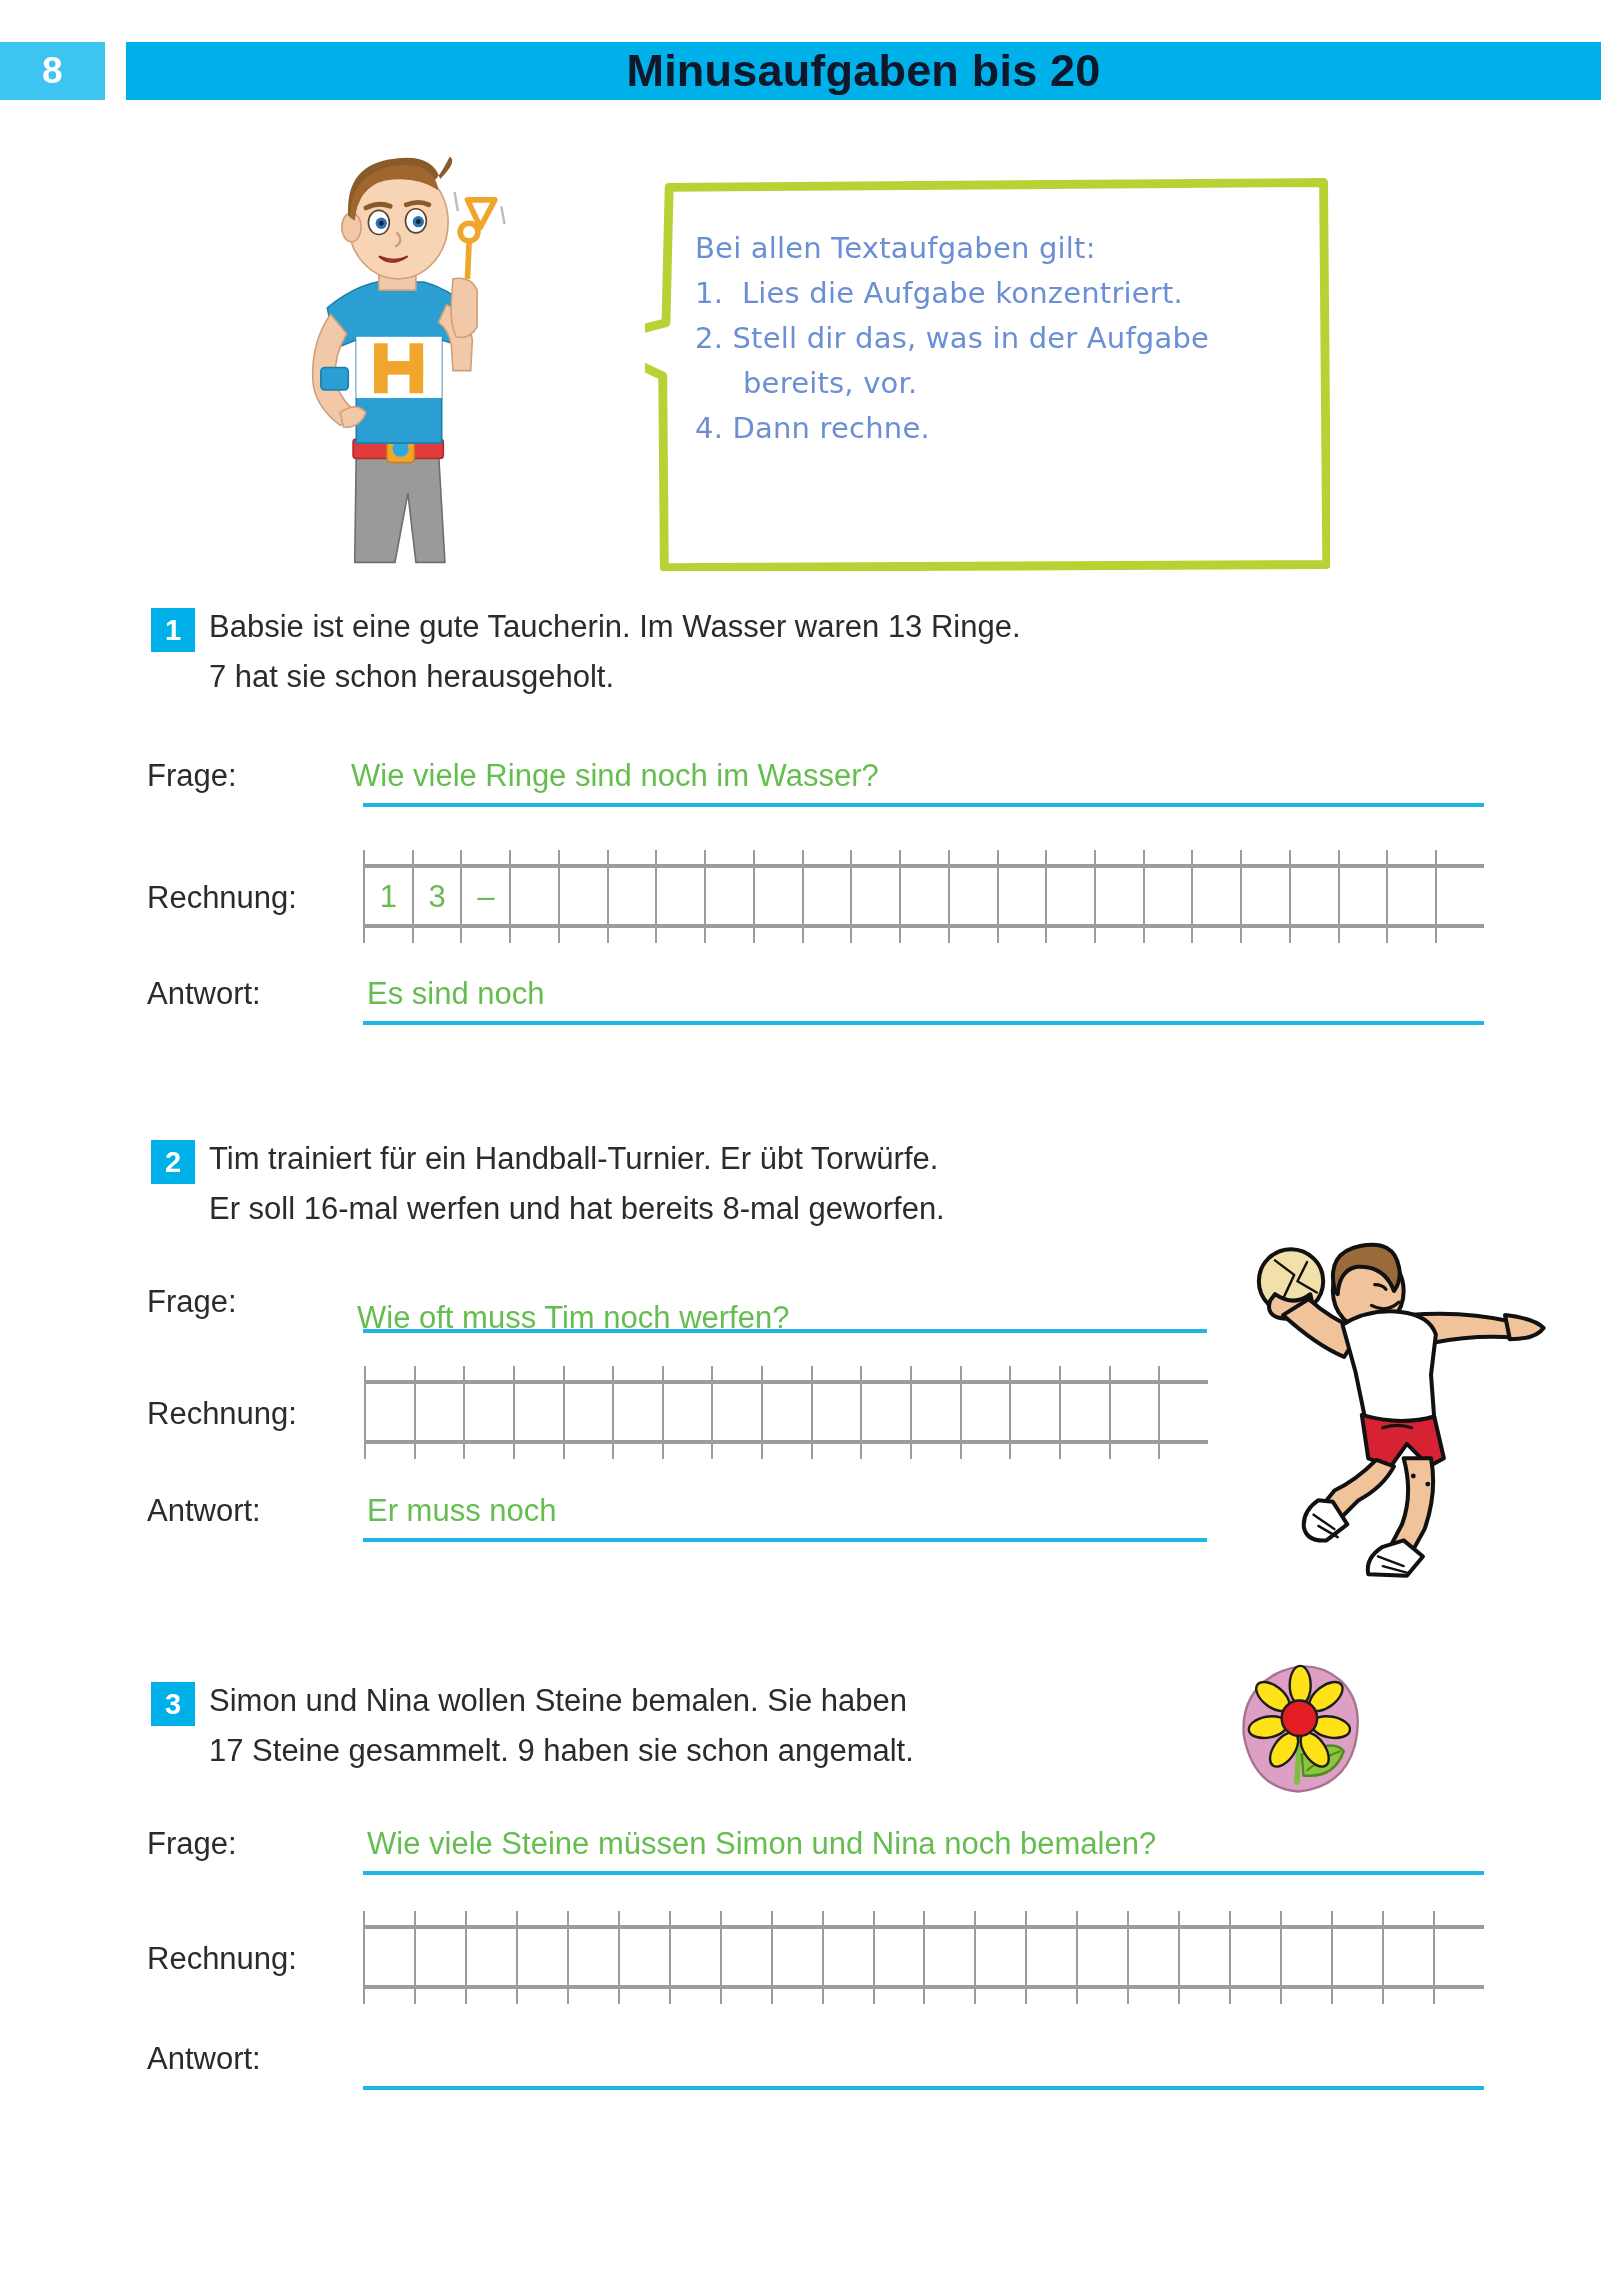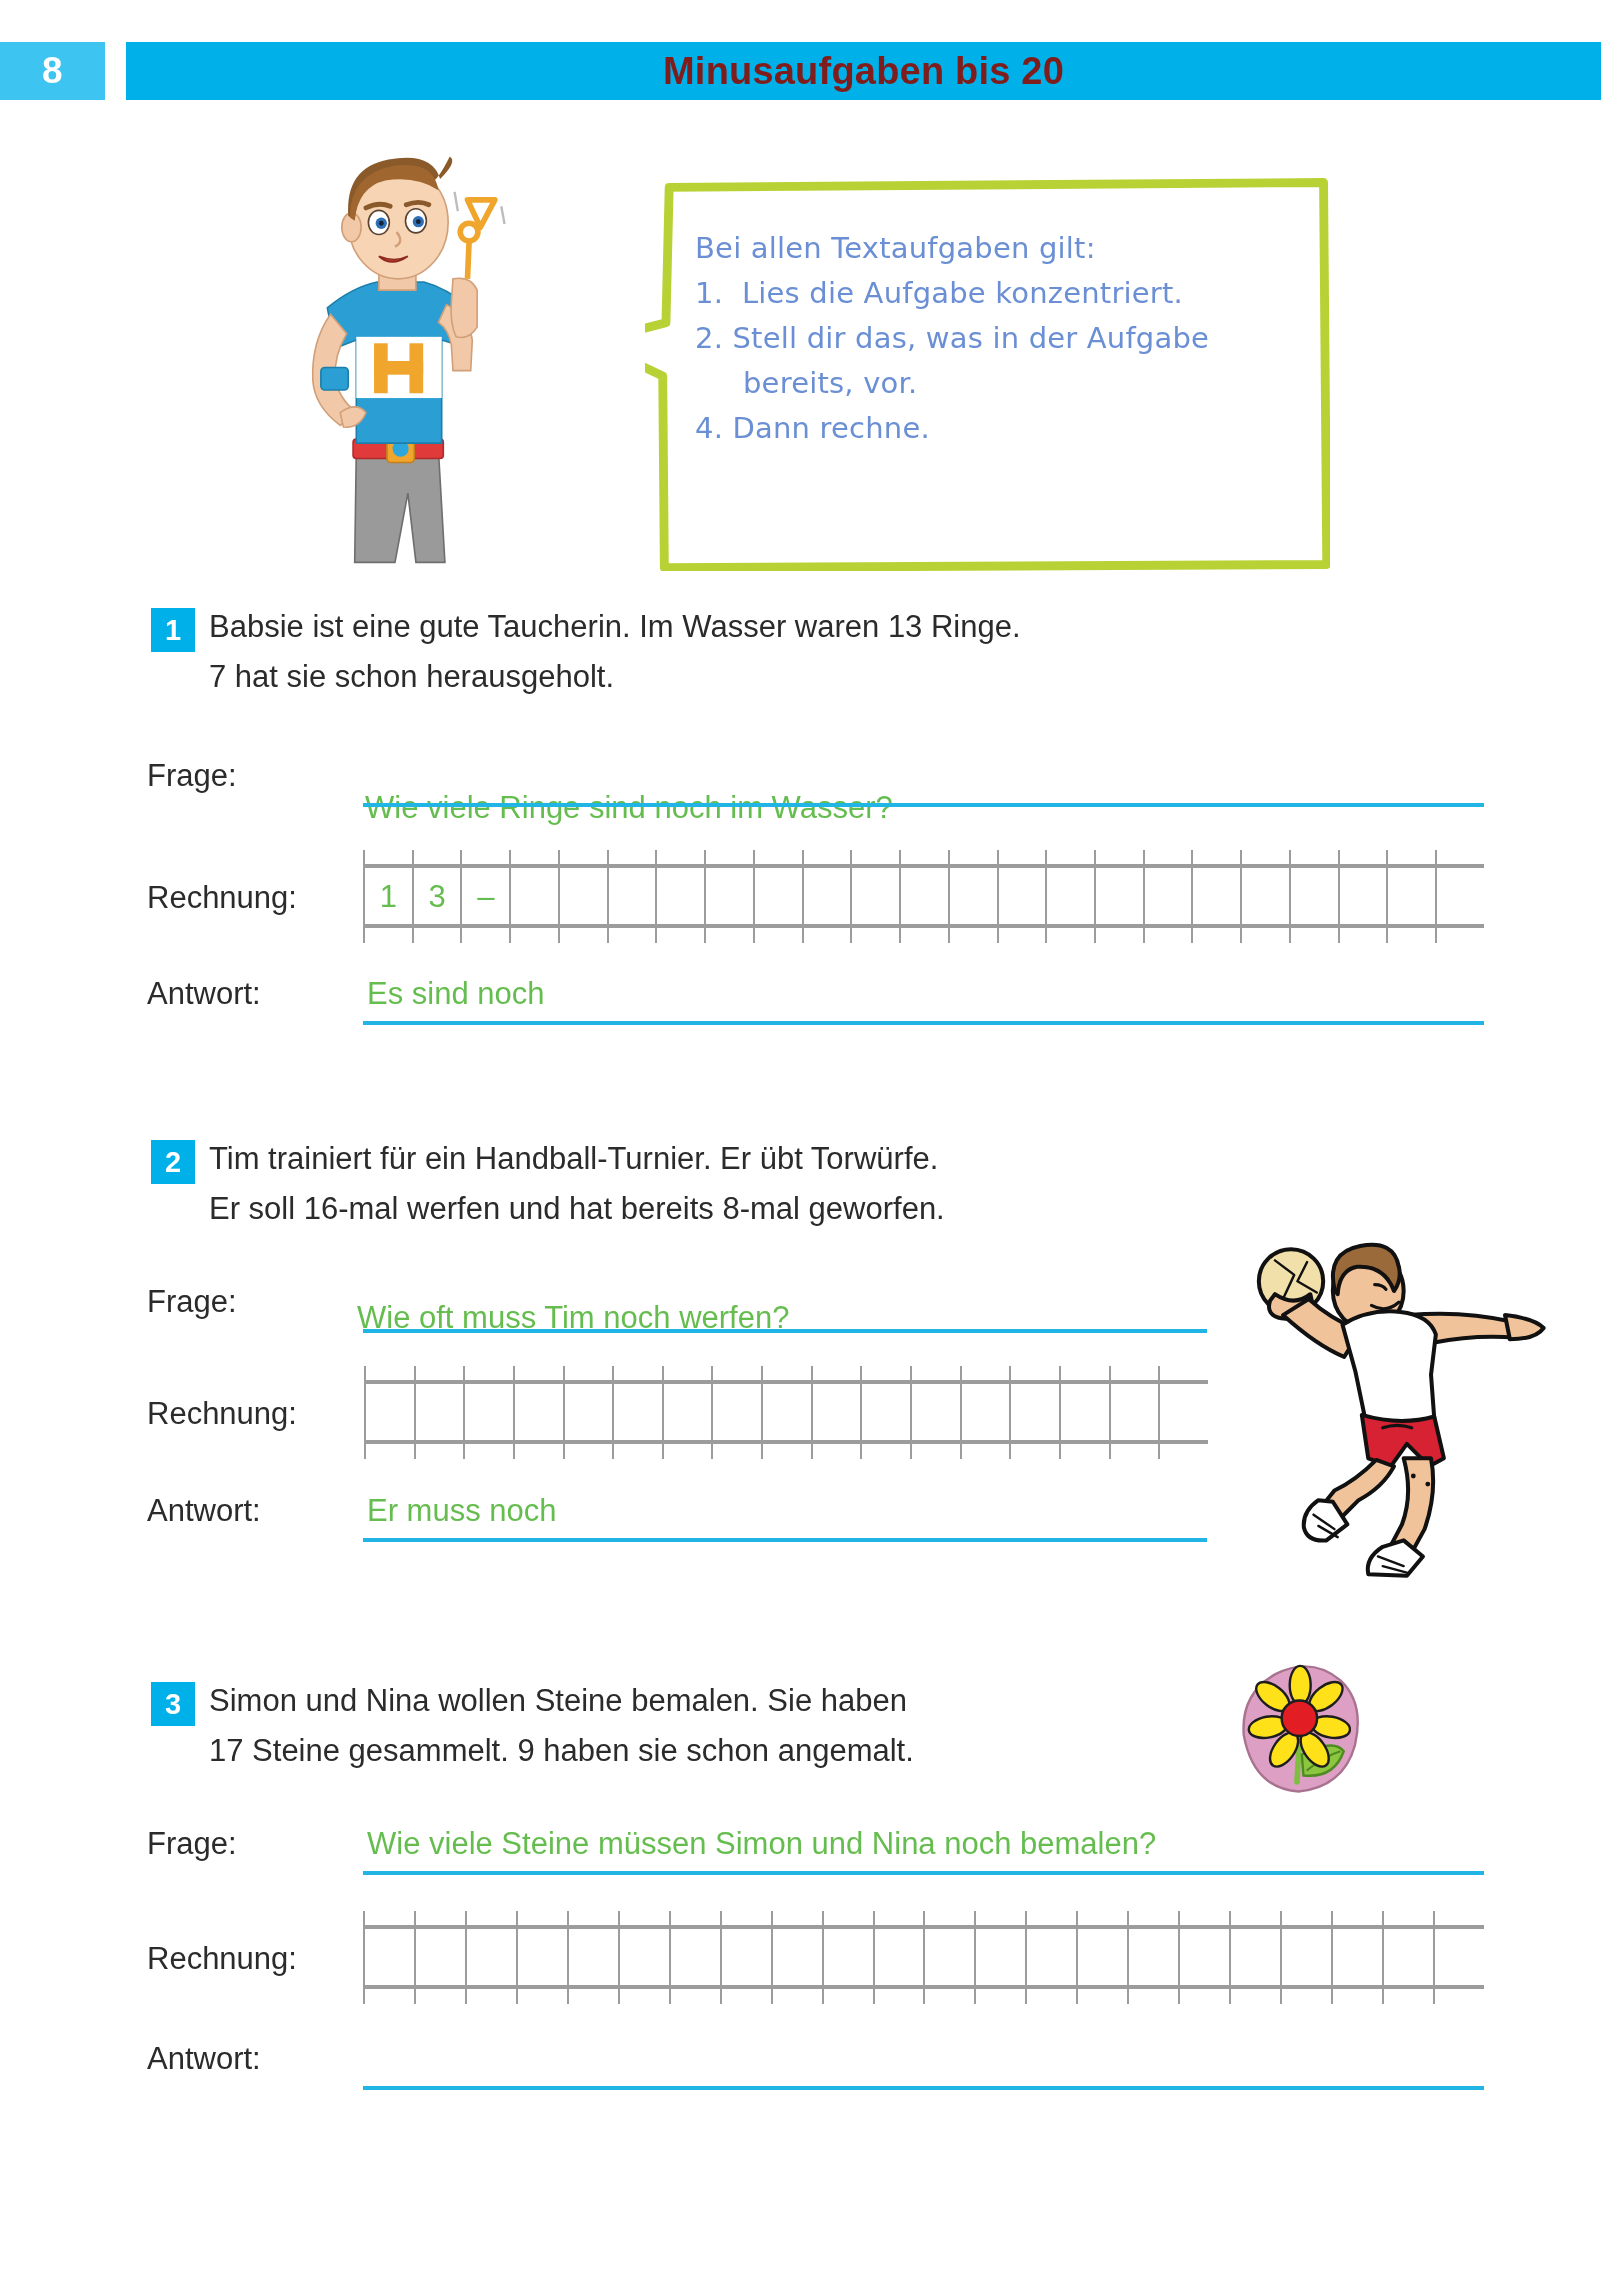--- a/index.html
+++ b/index.html
@@ -31,25 +31,25 @@
     justify-content: center;
     font-size: 37px;
     font-weight: bold;
     letter-spacing: 0.4px;
   }
   .header-gap { width: 21px; background: #ffffff; }
   .header-bar {
     flex: 1;
     margin-right: 17px;
     background: #00b0e8;
-    color: #7f1d1d;
+    color: #0f172a;
     display: flex;
     align-items: center;
     justify-content: center;
-    font-size: 38px;
+    font-size: 45px;
     font-weight: bold;
     letter-spacing: 0.2px;
   }
 
   
   .mascot {
     position: absolute;
     left: 266px; top: 129px;
     width: 266px; height: 435px;
   }
@@ -233,21 +233,21 @@
   <div class="ex-head">
     <div class="ex-badge">1</div>
     <div class="ex-text">
       <span>Babsie ist eine gute Taucherin. Im Wasser waren 13 Ringe.</span>
       <span class="l2">7 hat sie schon herausgeholt.</span>
     </div>
   </div>
 
   <div class="row" style="top:145px;">
     <div class="row-label">Frage:</div>
-    <div class="row-value" style="left:365px;margin-top:32px;">Wie viele Ringe sind noch im Wasser?</div>
+    <div class="row-value" style="left:351px;">Wie viele Ringe sind noch im Wasser?</div>
     <div class="underline" style="left:363px; top:50px; width:1121px;"></div>
   </div>
 
   <div class="row" style="top:256px; height:89px;">
     <div class="row-label" style="top:11.3px;">Rechnung:</div>
     <div class="calcgrid" id="grid1" style="left: 363px; top: -14.5px; height: 93px; width: 1121px;">
         <div class="cell" style="width: 49px;">1</div>
         <div class="cell" style="width: 49px;">3</div>
         <div class="cell" style="width: 49px;">–</div>
         <div class="cell" style="width: 49px;"></div>

